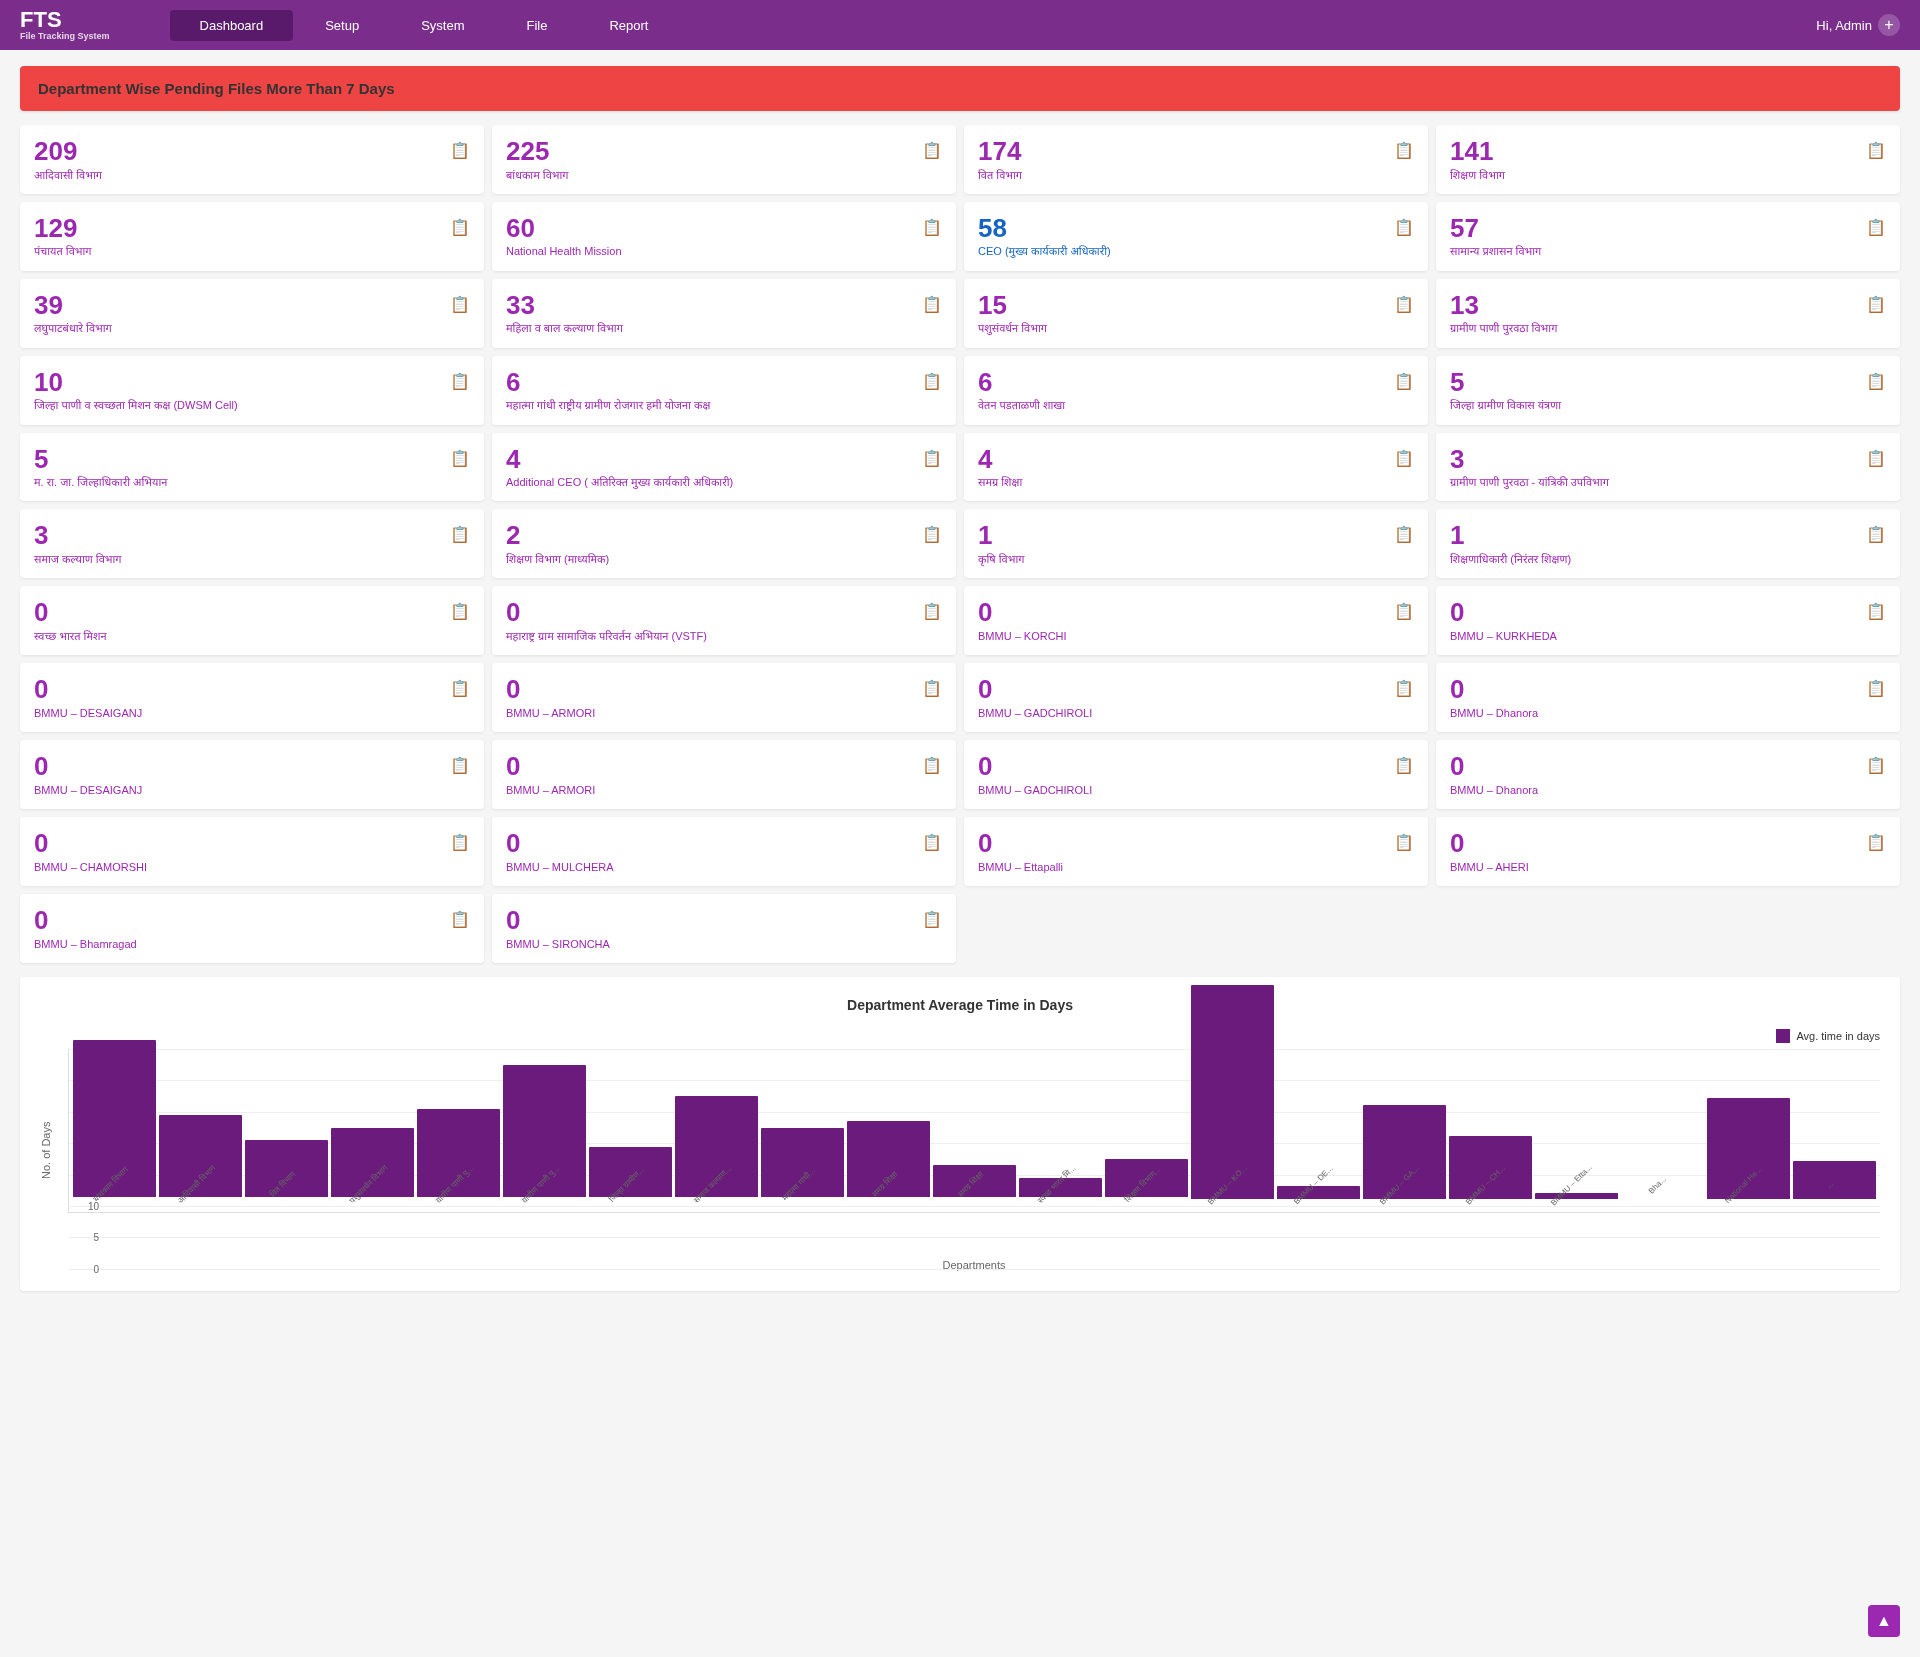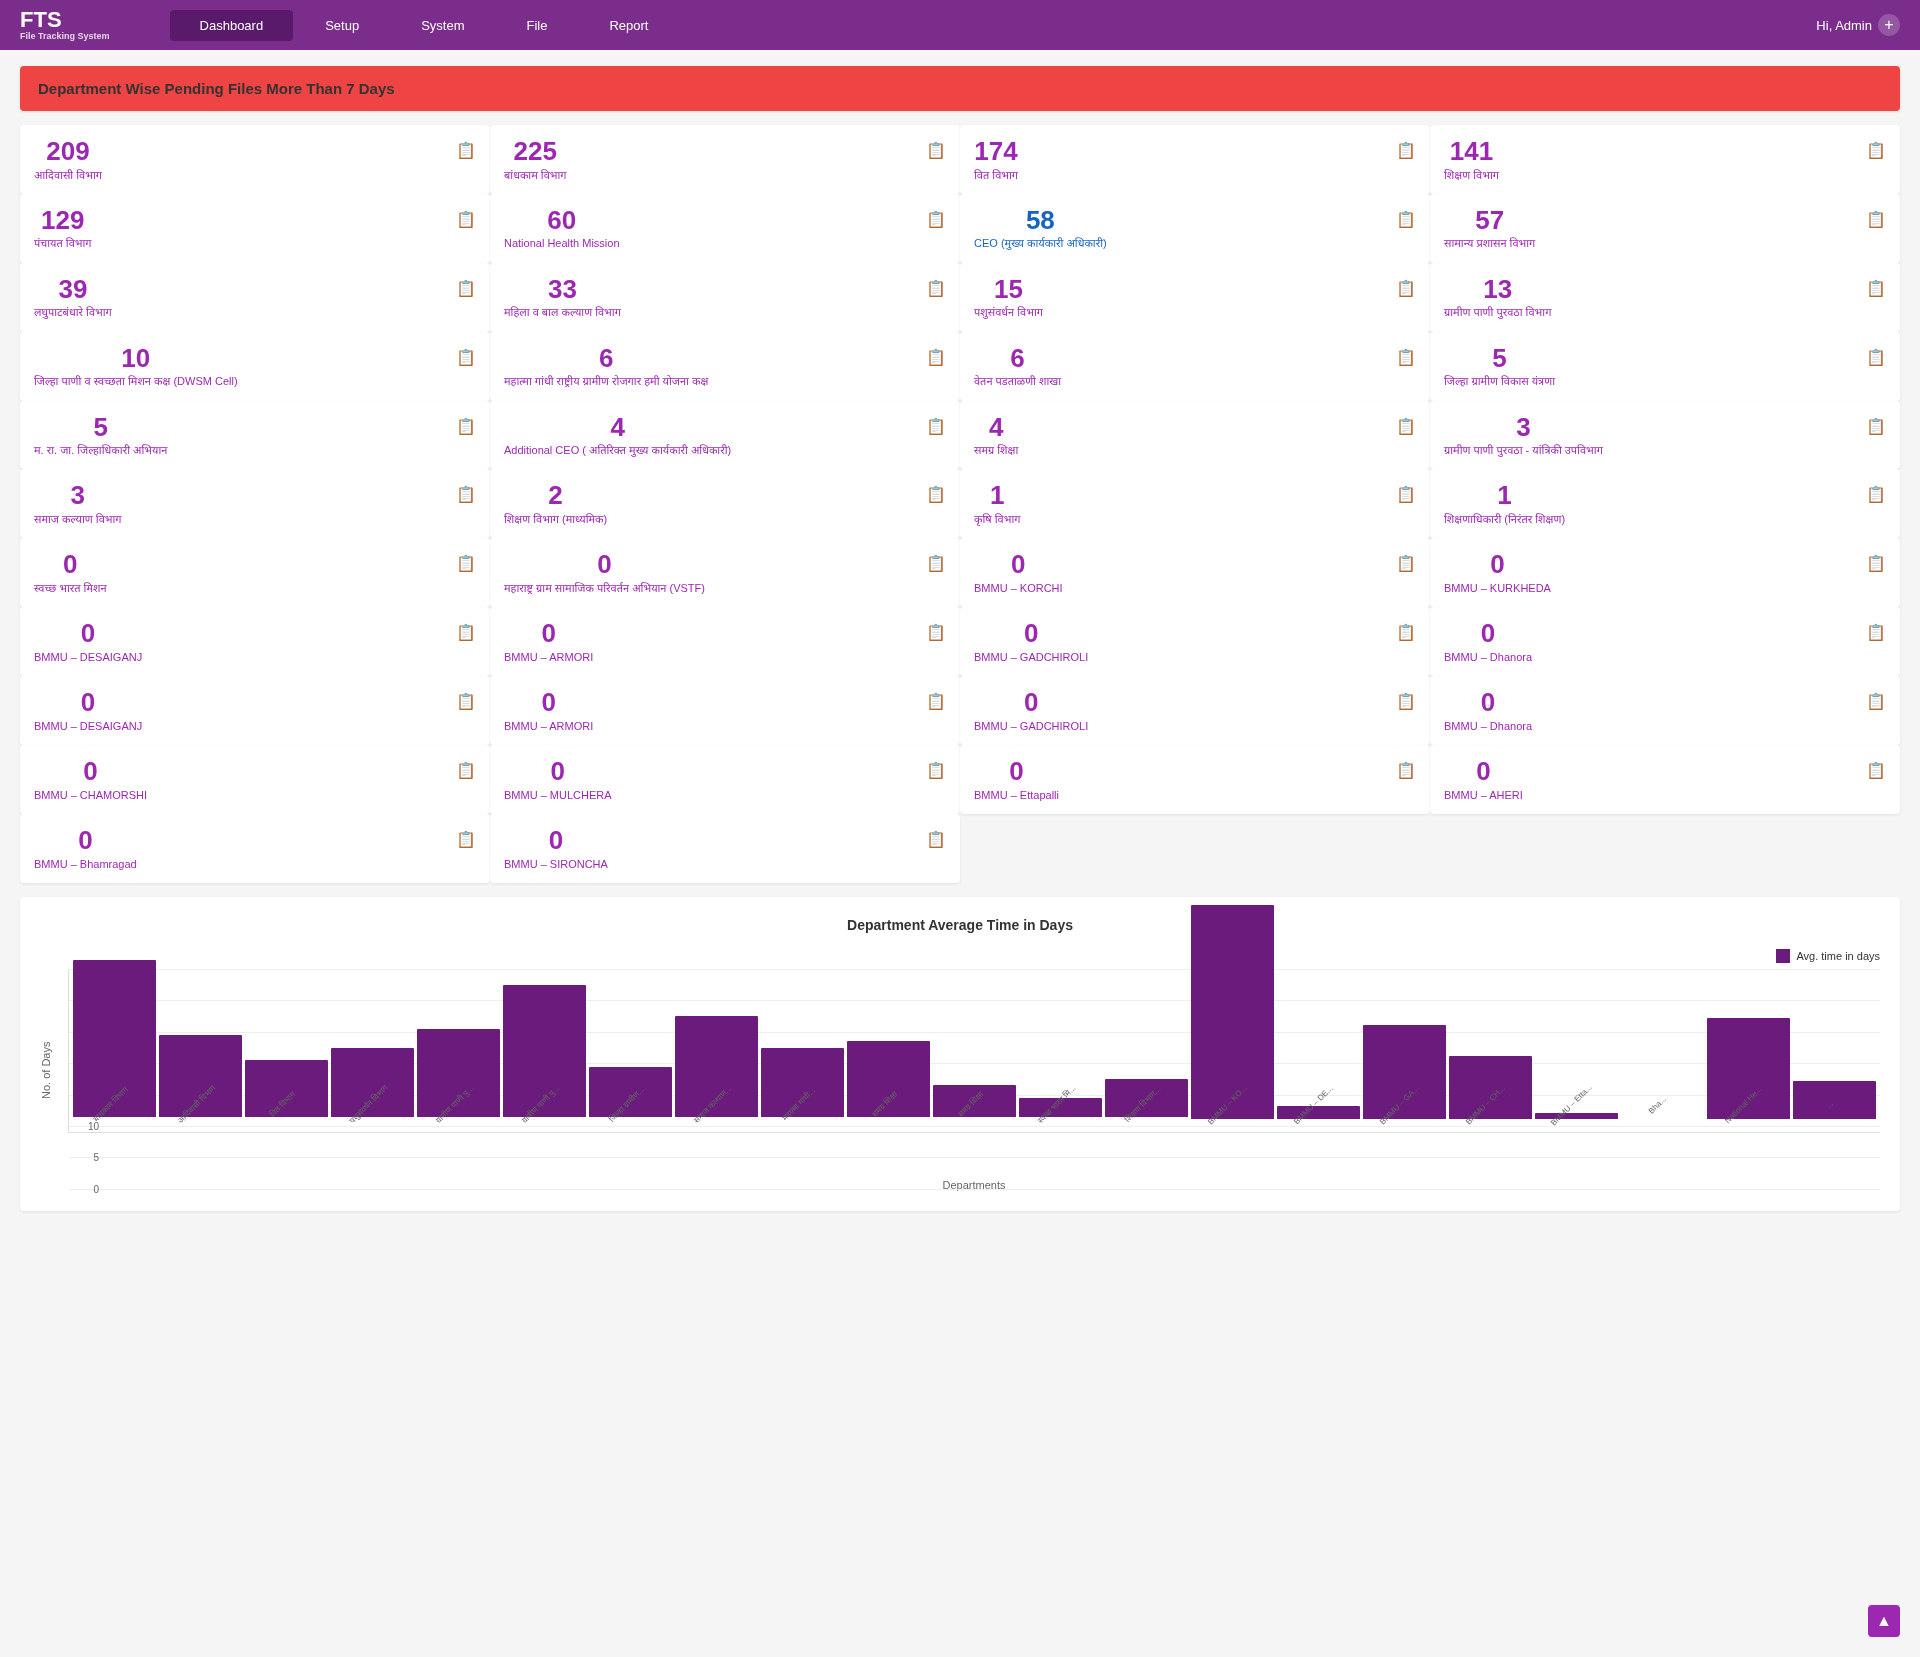--- a/index.html
+++ b/index.html
@@ -51,22 +51,22 @@
       background: #ef4444;
       padding: 14px 18px;
       border-radius: 4px;
       box-shadow: 0 1px 3px rgba(0,0,0,.1);
     }
 
     
     .cards-grid {
       display: grid;
       grid-template-columns: repeat(4, 1fr);
+      gap: 8px;
       margin-bottom: 14px;
-      text-align: center;
     }
     .stat-card {
       background: #fff;
       border-radius: 4px;
       padding: 12px 14px;
       box-shadow: 0 1px 3px rgba(0,0,0,.08);
       display: flex;
       align-items: flex-start;
       justify-content: space-between;
       cursor: pointer;

